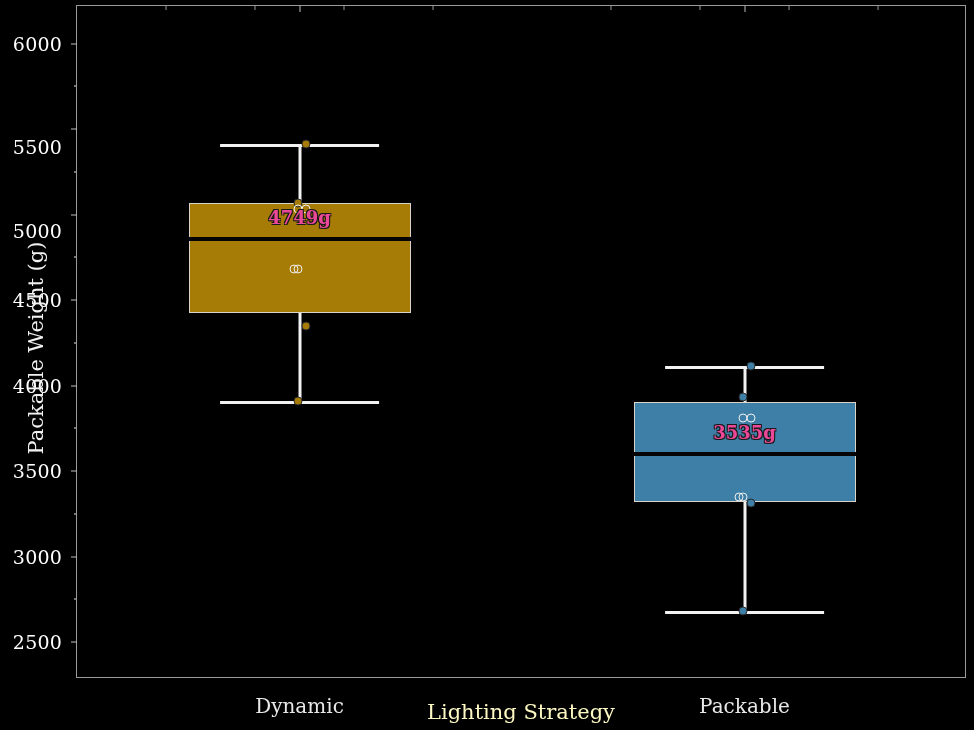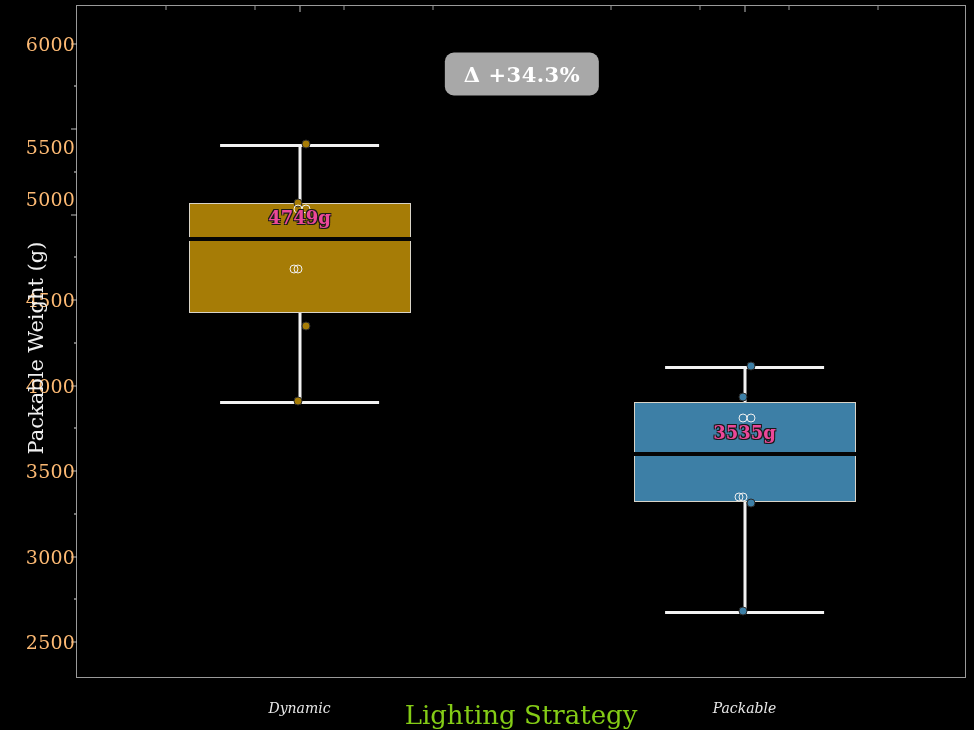--- a/index.html
+++ b/index.html
@@ -6,38 +6,38 @@
   body{width:974px;height:730px;overflow:hidden;font-family:"DejaVu Serif",serif;}
   #root{position:relative;width:974px;height:730px;background:#000000;}
 
   .axes{position:absolute;left:76px;top:5px;width:890px;height:673px;
         background:#000000;border:1.5px solid #9a9a9a;box-sizing:border-box;}
 
   .plotlayer{position:absolute;left:0;top:0;width:100%;height:100%;}
 
   
   .ytick{position:absolute;right:100%;width:60px;text-align:right;
-         transform:translateY(-50%);color:#fdba74;font-size:19px;
-         padding-right:2px;white-space:nowrap;letter-spacing:.2px;}
+         transform:translateY(-50%);color:#ffffff;font-size:19px;
+         padding-right:15px;white-space:nowrap;letter-spacing:.2px;}
   .ytick-mark{position:absolute;left:-6px;width:6px;height:0;
               border-top:1.4px solid #bdbdbd;transform:translateY(-50%);}
   .ytick-minor{position:absolute;left:-3.5px;width:3.5px;height:0;
                border-top:1.1px solid #9a9a9a;transform:translateY(-50%);}
 
   
   .xtick{position:absolute;top:100%;transform:translateX(-50%);
-         color:#e8e8e8;font-size:14px;padding-top:23px;white-space:nowrap;font-style:italic;}
+         color:#e8e8e8;font-size:20px;padding-top:17px;white-space:nowrap;}
   .xtick-mark{position:absolute;top:-0px;height:6px;width:0;
               border-left:1.4px solid #bdbdbd;transform:translateX(-50%);}
   .xtick-minor{position:absolute;top:-0px;height:3.5px;width:0;
                border-left:1.1px solid #9a9a9a;transform:translateX(-50%);}
 
   
   #xlabel{position:absolute;left:76px;width:890px;top:700px;text-align:center;
-          color:#84cc16;font-size:26px;}
+          color:#fef9c3;font-size:21px;}
   #ylabel{position:absolute;left:-294px;top:336px;width:660px;text-align:center;
           color:#f0f0f0;font-size:21px;transform:rotate(-90deg);}
 
   
   .box{position:absolute;box-sizing:border-box;border:1.6px solid #d9d4c8;}
   .median{position:absolute;height:4px;background:#050505;}
   .whisker{position:absolute;width:3px;background:#f2f2f2;
            transform:translateX(-50%);}
   .cap{position:absolute;height:3px;background:#f2f2f2;
        transform:translateX(-50%);}
@@ -77,21 +77,21 @@
         <div class="ytick-minor" style="top: 507.957px;"></div>
         <div class="ytick-mark" style="top: 379.685px;"></div>
         <div class="ytick" style="top: 379.685px;">4000</div>
         <div class="ytick-minor" style="top: 336.928px;"></div>
         <div class="ytick-minor" style="top: 422.442px;"></div>
         <div class="ytick-mark" style="top: 294.17px;"></div>
         <div class="ytick" style="top: 294.17px; text-align: right;">4500</div>
         <div class="ytick-minor" style="top: 251.413px;"></div>
         <div class="ytick-minor" style="top: 336.928px;"></div>
         <div class="ytick-mark" style="top: 208.656px;"></div>
-        <div class="ytick" style="top: 193px;">5000</div>
+        <div class="ytick" style="top: 225px;">5000</div>
         <div class="ytick-minor" style="top: 165.898px;"></div>
         <div class="ytick-minor" style="top: 251.413px;"></div>
         <div class="ytick-mark" style="top: 123.141px;"></div>
         <div class="ytick" style="top: 123.141px; margin-top: 18px;">5500</div>
         <div class="ytick-minor" style="top: 80.3837px;"></div>
         <div class="ytick-minor" style="top: 165.898px;"></div>
         <div class="ytick-mark" style="top: 37.6264px;"></div>
         <div class="ytick" style="top: 37.6264px;">6000</div>
         <div class="ytick-minor" style="top: 80.3837px;"></div>
         <div class="xtick-mark" style="left: 222.5px;"></div>
@@ -129,20 +129,19 @@
         <div class="median" style="left: 556.5px; top: 446.097px; width: 222px;"></div>
         <div class="pt-fill" style="left: 673.5px; top: 360.017px; background: rgb(61, 127, 166); border: 1px solid rgb(43, 43, 43);"></div>
         <div class="pt-fill" style="left: 665.5px; top: 390.802px; background: rgb(61, 127, 166); border: 1px solid rgb(43, 43, 43);"></div>
         <div class="pt-open" style="left: 673.5px; top: 412.18px;"></div>
         <div class="pt-open" style="left: 665.5px; top: 490.854px;"></div>
         <div class="pt-fill" style="left: 673.5px; top: 496.84px; background: rgb(61, 127, 166); border: 1px solid rgb(43, 43, 43);"></div>
         <div class="pt-fill" style="left: 665.5px; top: 605.443px; background: rgb(61, 127, 166); border: 1px solid rgb(43, 43, 43);"></div>
         <div class="pt-open" style="left: 665.5px; top: 412.18px;"></div>
         <div class="pt-open" style="left: 661.5px; top: 490.854px;"></div>
         <div class="boxlabel" style="left: 667.5px; top: 426.097px;">3535g</div>
-        <div id="delta" style="left: 445px; top: 68.4117px; background: rgb(168, 168, 168); color: rgb(255, 255, 255);">Δ +34.3%</div>
       </div>
   </div>
 
   <div id="xlabel">Lighting Strategy</div>
   <div id="ylabel">Packable Weight (g)</div>
 
 </div>
 
 </body></html>

